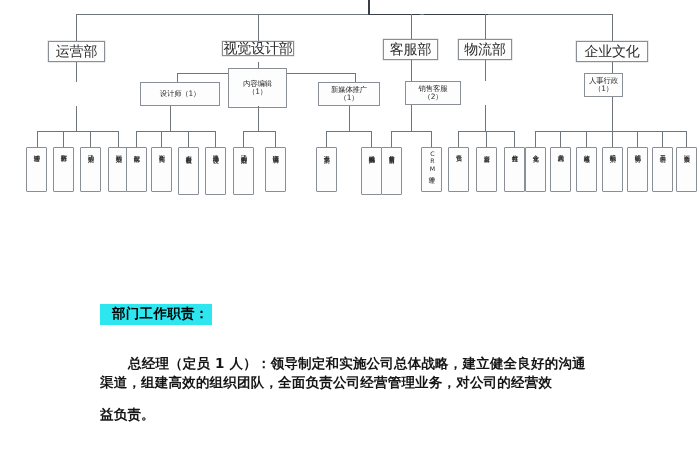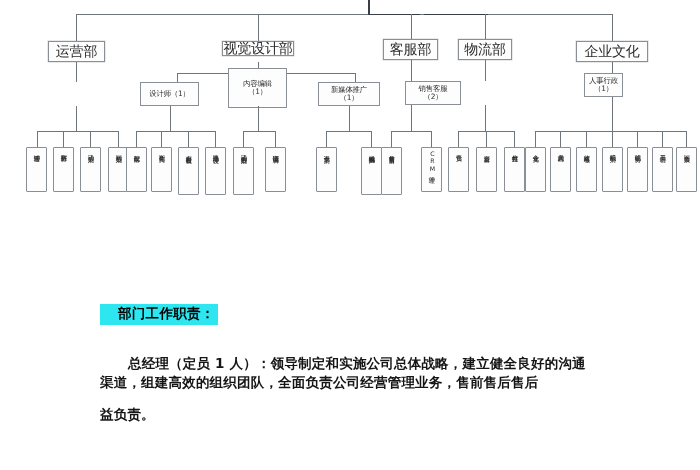--- a/index.html
+++ b/index.html
@@ -66,21 +66,21 @@
     left:0;top:290px;width:700px;height:180px;
     font-family:"DejaVu Sans","Liberation Sans",sans-serif;
   }
   .hl{
     position:absolute;
     left:100px;top:14px;
     background:#2ee6f0;
     color:#000;
     font-weight:bold;
     font-size:13.5px;
-    padding:1px 3px 2px 18px;
+    padding:1px 3px 2px 12px;
     letter-spacing:0.3px;
     filter:blur(0.3px);
   }
   .para{
     position:absolute;
     left:128px;
     font-size:13.5px;
     font-weight:bold;
     color:#151515;
     white-space:nowrap;
@@ -125,21 +125,21 @@
   <div class="ln h" style="left:177px;top:73px;width:178px;"></div>
   <div class="ln v" style="left:177px;top:73px;height:9px;"></div>
   <div class="ln v" style="left:258px;top:73px;height:9px;"></div>
   <div class="ln v" style="left:355px;top:73px;height:9px;"></div>
 
   <div class="ln v" style="left:411px;top:60px;height:21px;"></div>
   <div class="ln v" style="left:485px;top:60px;height:21px;"></div>
   <div class="ln v" style="left:612px;top:62px;height:11px;"></div>
 
 
-  <div class="node sub" style="left:140px;top:82px;width:59px;height:24px;">
+  <div class="node sub" style="left:140px;top:82px;width:80px;height:24px;">
     <span>设计师（1）</span>
   </div>
 
   <div class="node sub" style="left:228px;top:68px;width:59px;height:40px;">
     <span>内容编辑</span>
     <span>（1）</span>
   </div>
 
   <div class="node sub" style="left:318px;top:82px;width:62px;height:24px;">
     <span>新媒体推广</span>
@@ -279,15 +279,15 @@
   </div>
   <div class="node leaf" style="left:676px;top:147px;width:21px;height:45px;">
     <span class="ltxt">合同关系</span>
   </div>
 
 </div>
 
 <div id="doc-text">
   <div class="hl">部门工作职责：</div>
   <div class="para l1">总经理（定员 1 人）：领导制定和实施公司总体战略，建立健全良好的沟通</div>
-  <div class="para l2">渠道，组建高效的组织团队，全面负责公司经营管理业务，售前售后售后</div>
+  <div class="para l2">渠道，组建高效的组织团队，全面负责公司经营管理业务，对公司的经营效</div>
   <div class="para l3">益负责。</div>
 </div>
 
 </body></html>

